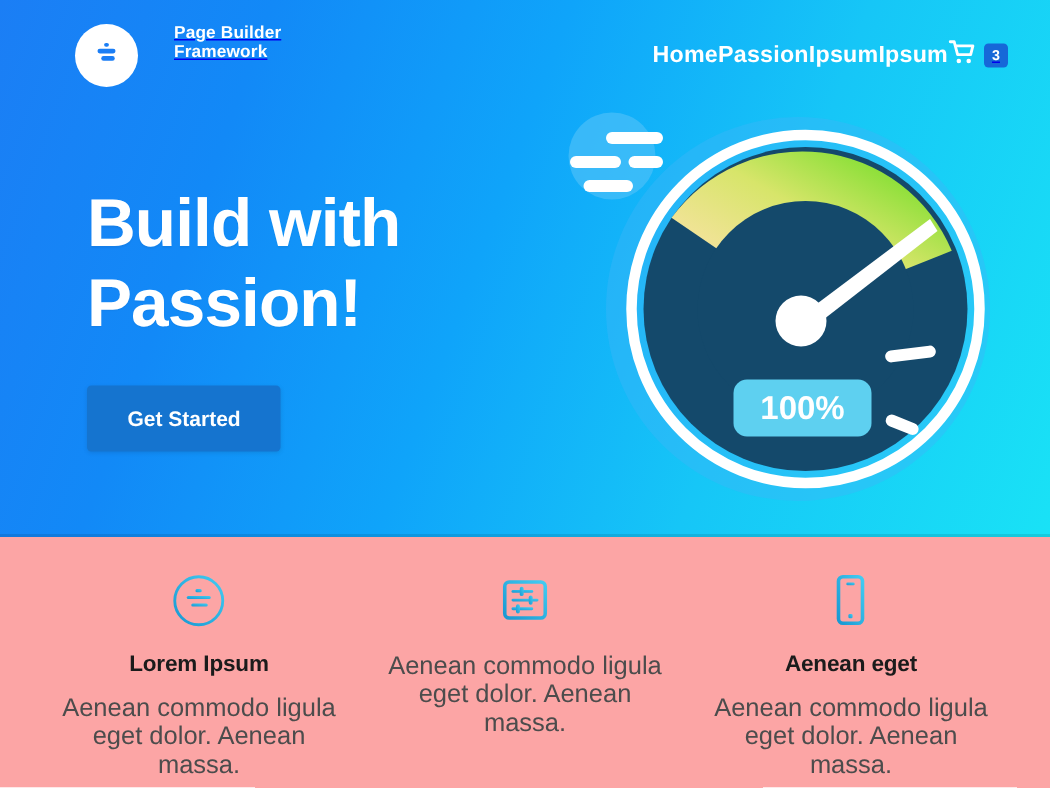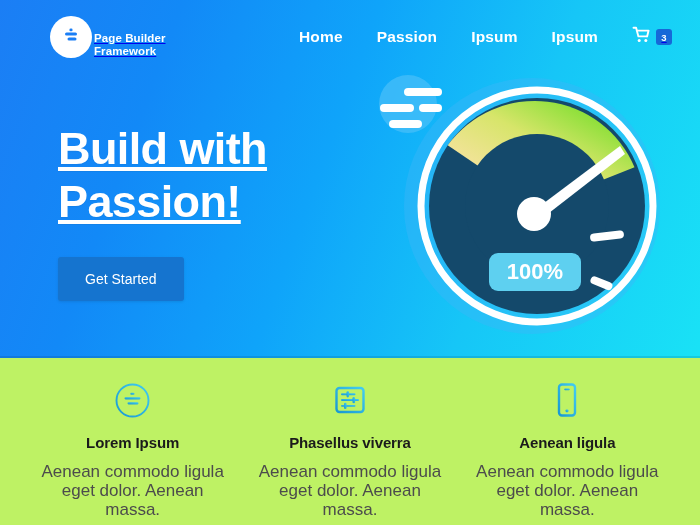--- a/index.html
+++ b/index.html
@@ -45,22 +45,22 @@
     top: 0; left: 0;
     width: 700px;
     height: 74px;
     display: flex;
     align-items: center;
     padding: 0 28px 0 50px;
   }
 
   .brand {
     display: flex;
-    align-items: flex-end;
-    gap: 2px;
+    align-items: flex-start;
+    gap: 24px;
   }
   .brand-mark {
     width: 42px; height: 42px;
     border-radius: 50%;
     background: #ffffff;
     display: flex;
     align-items: center;
     justify-content: center;
     flex: 0 0 auto;
   }
@@ -70,21 +70,20 @@
     font-weight: bold;
     line-height: 13px;
     letter-spacing: 0.1px;
     white-space: pre-line;
   }
 
   .nav {
     margin-left: auto;
     display: flex;
     align-items: center;
-    gap: 34px;
   }
   .nav-link {
     color: #ffffff;
     font-size: 15.5px;
     font-weight: bold;
     text-decoration: none;
     letter-spacing: 0.15px;
     white-space: nowrap;
   }
   .cart-wrap {
@@ -114,29 +113,28 @@
     width: 320px;
   }
   .hero-title {
     color: #ffffff;
     font-size: 45px;
     font-weight: bold;
     line-height: 53px;
     letter-spacing: -0.6px;
     white-space: pre-line;
     text-shadow: 0 1px 1px rgba(0,0,0,0.05);
-    text-decoration: underline;
   }
   .hero-btn {
     display: inline-block;
     margin-top: 29px;
     background: #1574cf;
     color: #ffffff;
     font-size: 14px;
-    font-weight: normal;
+    font-weight: bold;
     padding: 14px 27px;
     border: none;
     border-radius: 3px;
     cursor: pointer;
     font-family: "Liberation Sans", sans-serif;
     box-shadow: 0 1px 3px rgba(0,0,0,0.10);
   }
 
   
   .hero-art {
@@ -147,21 +145,21 @@
     height: 270px;
   }
   .hero-art svg { display: block; }
 
   
   .features {
     position: absolute;
     left: 0; top: 358px;
     width: 700px;
     height: 167px;
-    background: #bef264;
+    background: #fca5a5;
     display: flex;
     padding: 22px 24px 0 24px;
   }
   .feature {
     flex: 1 1 0;
     display: flex;
     flex-direction: column;
     align-items: center;
     text-align: center;
     padding: 0 14px;
@@ -315,36 +313,35 @@
           </defs>
           <rect x="3.5" y="5" width="27" height="24" rx="3" fill="none" stroke="url(#fi2)" stroke-width="2.4"></rect>
           <rect x="8" y="10.3" width="14.5" height="1.9" rx="0.95" fill="url(#fi2)"></rect>
           <rect x="8" y="16.1" width="18" height="1.9" rx="0.95" fill="url(#fi2)"></rect>
           <rect x="8" y="21.9" width="14.5" height="1.9" rx="0.95" fill="url(#fi2)"></rect>
           <rect x="13.5" y="8.2" width="2.6" height="6.2" rx="1.3" fill="url(#fi2)"></rect>
           <rect x="19.5" y="14" width="2.6" height="6.2" rx="1.3" fill="url(#fi2)"></rect>
           <rect x="11" y="19.8" width="2.6" height="6.2" rx="1.3" fill="url(#fi2)"></rect>
         </svg>
       </div>
-      <div class="feature-title">Phasellus viverra</div>
       <div class="feature-desc">Aenean commodo ligula eget dolor. Aenean massa.</div>
     </div>
 
     <div class="feature">
       <div class="feature-icon">
         <svg width="24" height="36" viewBox="0 0 24 36" aria-hidden="true">
           <defs>
             <linearGradient id="fi3" x1="0" y1="1" x2="1" y2="0">
               <stop offset="0%" stop-color="#1898d2"></stop>
               <stop offset="100%" stop-color="#42ccf2"></stop>
             </linearGradient>
           </defs>
           <rect x="4" y="2.5" width="16" height="31" rx="3" fill="none" stroke="url(#fi3)" stroke-width="2.4"></rect>
           <rect x="9.2" y="6.4" width="5.6" height="1.8" rx="0.9" fill="url(#fi3)"></rect>
           <rect x="10.6" y="27.4" width="2.8" height="2.8" rx="0.9" fill="url(#fi3)"></rect>
         </svg>
       </div>
-      <div class="feature-title">Aenean ligula</div>
+      <div class="feature-title">Aenean eget</div>
       <div class="feature-desc">Aenean commodo ligula eget dolor. Aenean massa.</div>
     </div>
 
   </section>
 </div>
 
 </body></html>

